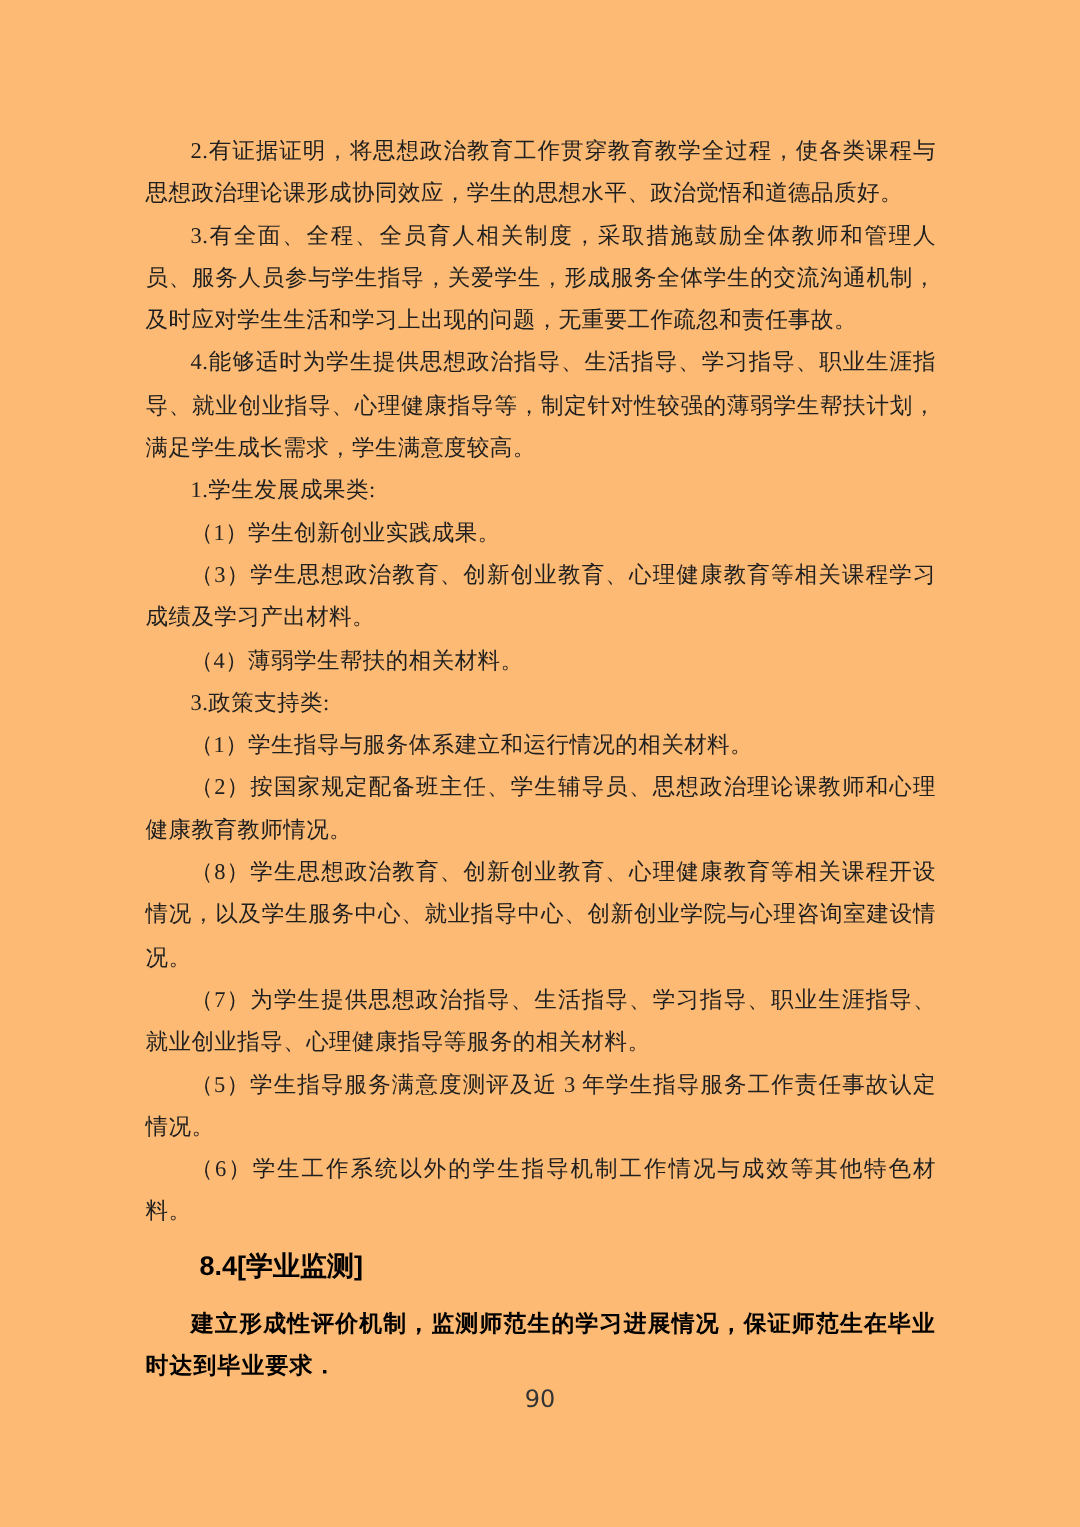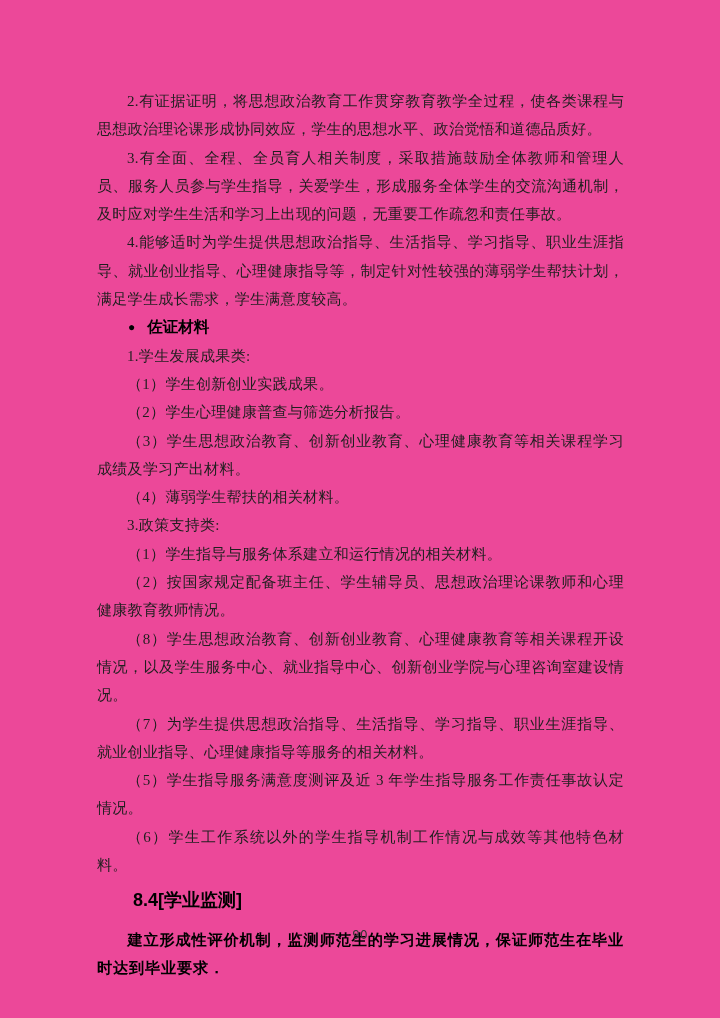--- a/index.html
+++ b/index.html
@@ -4,21 +4,21 @@
 <style>
   html, body {
     margin: 0;
     padding: 0;
     background: #ffffff;
   }
   .page {
     position: relative;
     width: 720px;
     height: 1018px;
-    background: #ec4899;
+    background: #fdba74;
     overflow: hidden;
     font-family: "Liberation Serif", "DejaVu Serif", serif;
   }
   .content {
     position: absolute;
     left: 97px;
     top: 87px;
     width: 527px;
   }
   .body-para {
@@ -63,40 +63,38 @@
     text-align: justify;
     text-indent: 2em;
     letter-spacing: 0.8px;
   }
   .page-number {
     position: absolute;
     left: 0;
     right: 0;
     bottom: 76px;
     text-align: center;
-    font-size: 12px;
+    font-size: 16px;
     color: #333333;
     font-family: "DejaVu Sans", "Liberation Sans", sans-serif;
   }
 </style>
 </head>
 <body>
 
 <div class="page">
   <div class="content">
 
     <p class="body-para">2.有证据证明，将思想政治教育工作贯穿教育教学全过程，使各类课程与思想政治理论课形成协同效应，学生的思想水平、政治觉悟和道德品质好。</p>
     <p class="body-para">3.有全面、全程、全员育人相关制度，采取措施鼓励全体教师和管理人员、服务人员参与学生指导，关爱学生，形成服务全体学生的交流沟通机制，及时应对学生生活和学习上出现的问题，无重要工作疏忽和责任事故。</p>
     <p class="body-para">4.能够适时为学生提供思想政治指导、生活指导、学习指导、职业生涯指导、就业创业指导、心理健康指导等，制定针对性较强的薄弱学生帮扶计划，满足学生成长需求，学生满意度较高。</p>
 
-    <p class="bullet-heading"><span class="bullet">●</span><span>佐证材料</span></p>
 
     <p class="body-para">1.学生发展成果类:</p>
     <p class="body-para">（1）学生创新创业实践成果。</p>
-    <p class="body-para">（2）学生心理健康普查与筛选分析报告。</p>
     <p class="body-para">（3）学生思想政治教育、创新创业教育、心理健康教育等相关课程学习成绩及学习产出材料。</p>
     <p class="body-para">（4）薄弱学生帮扶的相关材料。</p>
 
     <p class="body-para">3.政策支持类:</p>
     <p class="body-para">（1）学生指导与服务体系建立和运行情况的相关材料。</p>
     <p class="body-para">（2）按国家规定配备班主任、学生辅导员、思想政治理论课教师和心理健康教育教师情况。</p>
     <p class="body-para">（8）学生思想政治教育、创新创业教育、心理健康教育等相关课程开设情况，以及学生服务中心、就业指导中心、创新创业学院与心理咨询室建设情况。</p>
     <p class="body-para">（7）为学生提供思想政治指导、生活指导、学习指导、职业生涯指导、就业创业指导、心理健康指导等服务的相关材料。</p>
     <p class="body-para">（5）学生指导服务满意度测评及近 3 年学生指导服务工作责任事故认定情况。</p>
     <p class="body-para">（6）学生工作系统以外的学生指导机制工作情况与成效等其他特色材料。</p>

